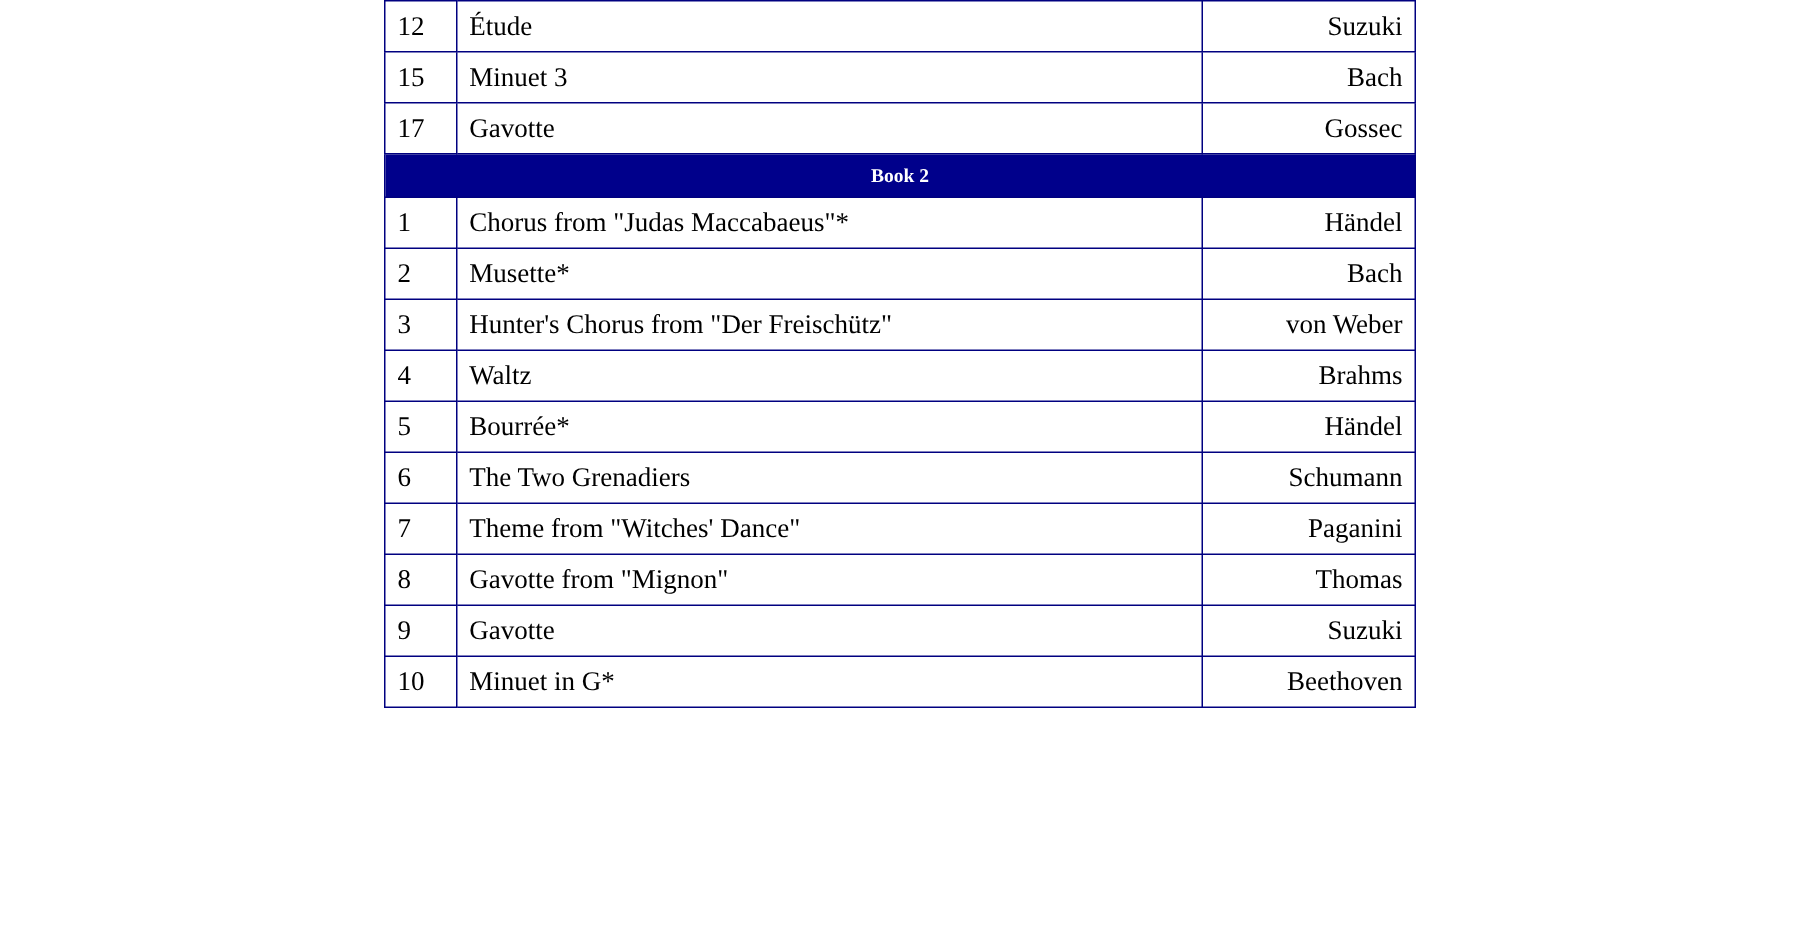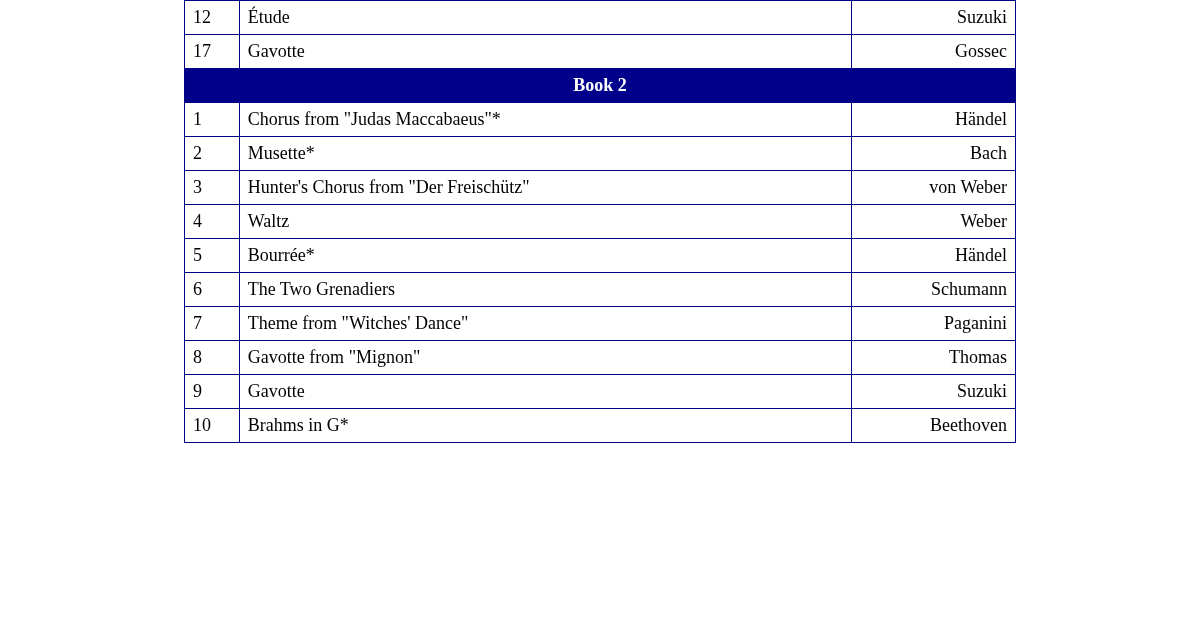--- a/index.html
+++ b/index.html
@@ -12,21 +12,21 @@
       background: #fff;
       font-family: Times New Roman, serif;
       font-size: 18px;
       color: #000;
       width: 1200px;
       min-height: 630px;
       overflow-x: hidden;
     }
 
     .table-container {
-      width: 832px;
+      width: 688px;
       margin: 0 auto;
       border-collapse: collapse;
     }
 
     table {
       width: 100%;
       border-collapse: collapse;
     }
 
     td, th {
@@ -49,38 +49,43 @@
     .col-composer {
       width: 150px;
       text-align: right;
     }
 
     .section-header td {
       background-color: #00008B;
       color: #fff;
       font-weight: bold;
       text-align: center;
-      font-size: 18px;
+      font-size: 13px;
       border: 1px solid #000080;
     }
 
     tr.data-row td {
       background-color: #fff;
     }
   </style>
 </head>
 <body>
 
 <div class="table-container">
   <table id="main-table">
     <tbody id="table-body">
     <tr class="data-row">
       <td class="col-num">12</td>
       <td class="col-title">Étude</td>
       <td class="col-composer">Suzuki</td>
+    </tr>
+        <tr class="data-row">
+      <td class="col-num">15</td>
+      <td class="col-title">Minuet 3</td>
+      <td class="col-composer">Bach</td>
     </tr>
         <tr class="data-row">
       <td class="col-num">17</td>
       <td class="col-title">Gavotte</td>
       <td class="col-composer">Gossec</td>
     </tr>
         <tr class="section-header">
           <td colspan="3">Book 2</td>
         </tr>
         <tr class="data-row">
@@ -94,21 +99,21 @@
       <td class="col-composer">Bach</td>
     </tr>
         <tr class="data-row">
       <td class="col-num">3</td>
       <td class="col-title">Hunter's Chorus from "Der Freischütz"</td>
       <td class="col-composer">von Weber</td>
     </tr>
         <tr class="data-row">
       <td class="col-num">4</td>
       <td class="col-title">Waltz</td>
-      <td class="col-composer">Weber</td>
+      <td class="col-composer">Brahms</td>
     </tr>
         <tr class="data-row">
       <td class="col-num">5</td>
       <td class="col-title">Bourrée*</td>
       <td class="col-composer">Händel</td>
     </tr>
         <tr class="data-row">
       <td class="col-num">6</td>
       <td class="col-title">The Two Grenadiers</td>
       <td class="col-composer">Schumann</td>
@@ -123,18 +128,18 @@
       <td class="col-title">Gavotte from "Mignon"</td>
       <td class="col-composer">Thomas</td>
     </tr>
         <tr class="data-row">
       <td class="col-num">9</td>
       <td class="col-title">Gavotte</td>
       <td class="col-composer">Suzuki</td>
     </tr>
         <tr class="data-row">
       <td class="col-num">10</td>
-      <td class="col-title">Brahms in G*</td>
+      <td class="col-title">Minuet in G*</td>
       <td class="col-composer">Beethoven</td>
     </tr>
       </tbody>
   </table>
 </div>
 
 </body></html>

